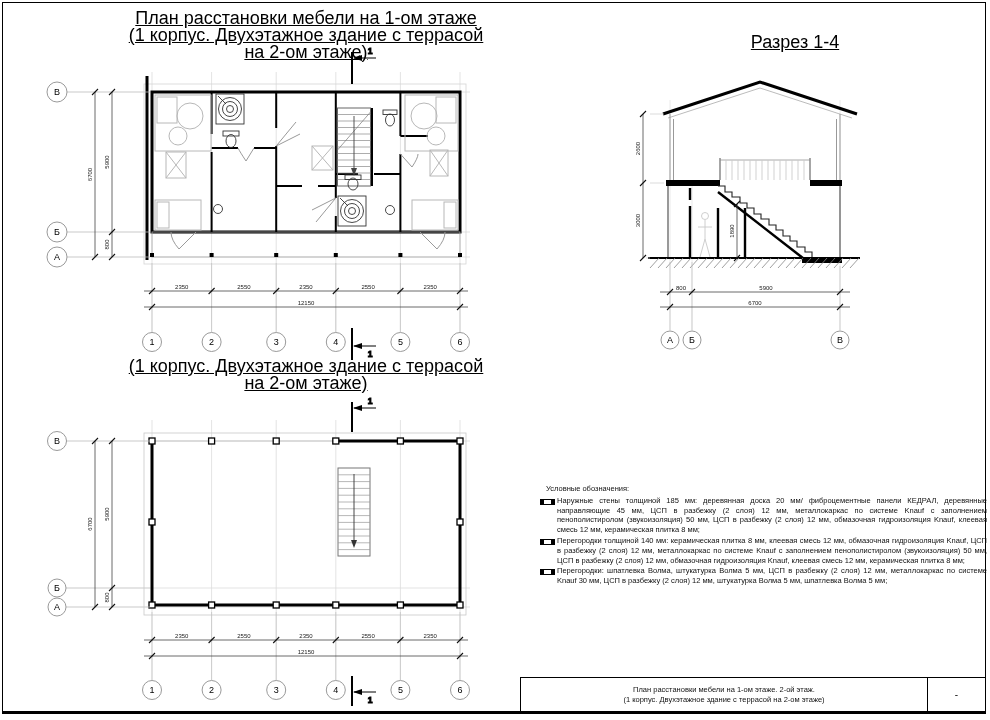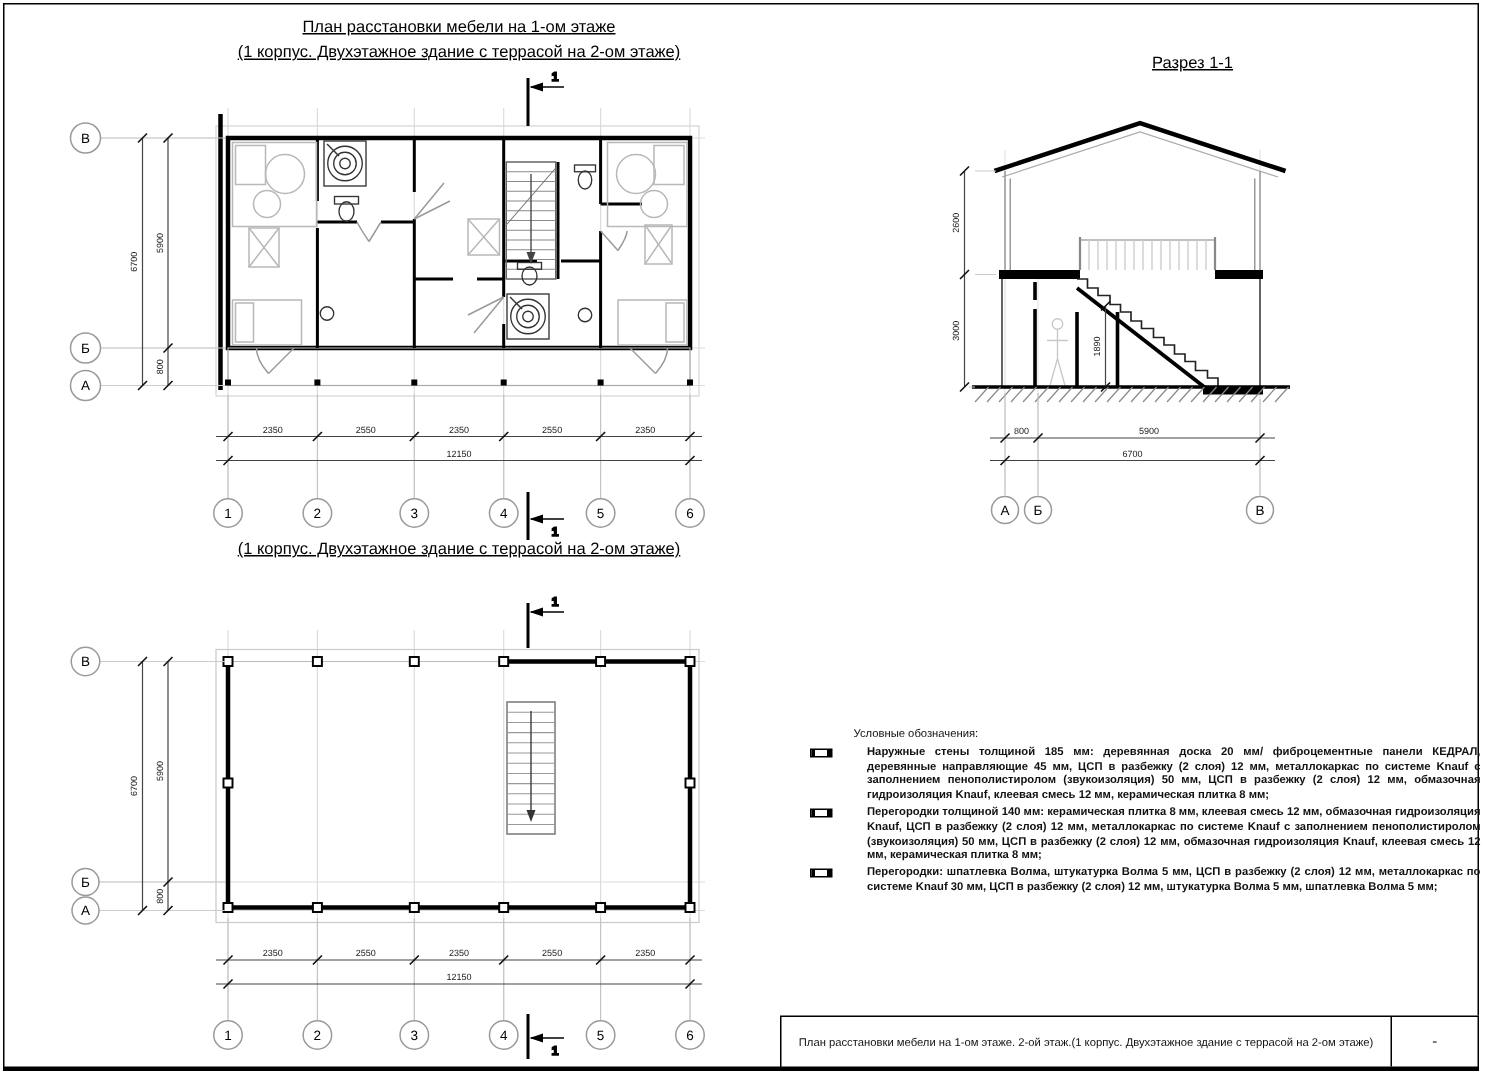--- a/index.html
+++ b/index.html
@@ -5,46 +5,46 @@
   html,body{margin:0;padding:0;}
   body{
     width:990px;height:720px;position:relative;background:#ffffff;
     font-family:"Liberation Sans", sans-serif;color:#111;overflow:hidden;
   }
   .frame{
     position:absolute;left:2px;top:2px;width:984px;height:712px;
     box-sizing:border-box;border:1.5px solid #000;border-bottom-width:3px;
   }
   .drawing-title{
-    position:absolute;text-align:center;font-size:11px;line-height:17px;color:#000;
+    position:absolute;text-align:center;font-size:18px;line-height:17px;color:#000;
   }
   .drawing-title .tline{text-decoration:underline;}
   #plan1-title{left:118px;top:10px;width:376px;}
   #plan2-title{left:118px;top:358px;width:376px;}
   #section-title{left:700px;top:34px;width:190px;}
   svg{position:absolute;left:0;top:0;}
   .dim{font-size:6px;fill:#1a1a1a;}
   .bub{font-size:9px;fill:#000;}
   .cut{font-size:8.5px;fill:#000;font-weight:bold;}
   .legend{
     position:absolute;left:540px;top:484px;width:447px;font-size:7.5px;line-height:9.8px;color:#111;
   }
-  .legend-heading{margin-left:29px;margin-bottom:2px;}
-  .legend-item{display:flex;gap:23px;margin-bottom:1px;font-weight:bold;}
+  .legend-heading{margin-left:6px;margin-bottom:2px;}
+  .legend-item{display:flex;gap:2px;margin-bottom:1px;}
   .legend-icon{
     flex:0 0 auto;width:13px;height:4px;margin-top:3px;border:1px solid #000;
     background:linear-gradient(to right,#000 2.5px,#fff 2.5px,#fff 10.5px,#000 10.5px);
   }
   .legend-text{flex:1;text-align:justify;}
   .titleblock{
     position:absolute;left:520px;top:677px;width:466px;height:35px;box-sizing:border-box;
     border:1px solid #000;display:flex;background:#fff;
   }
   .tb-main{
-    flex:1;border-right:1px solid #000;display:flex;flex-direction:row;
+    flex:1;border-right:1px solid #000;display:flex;flex-direction:column;
     align-items:center;justify-content:center;font-size:7.5px;line-height:10px;text-align:center;
   }
   .tb-sheet{width:57px;display:flex;align-items:center;justify-content:center;font-size:10px;}
 </style>
 </head>
 <body>
 
 <div class="frame"></div>
 
 <svg width="990" height="720" viewBox="0 0 990 720">
@@ -603,21 +603,21 @@
 </svg>
 
 <div class="drawing-title" id="plan1-title">
   <div class="tline">План расстановки мебели на 1-ом этаже</div>
   <div class="tline">(1 корпус. Двухэтажное здание с террасой на 2-ом этаже)</div>
 </div>
 <div class="drawing-title" id="plan2-title">
   <div class="tline">(1 корпус. Двухэтажное здание с террасой на 2-ом этаже)</div>
 </div>
 <div class="drawing-title" id="section-title">
-  <div class="tline">Разрез 1-1</div>
+  <div class="tline">Разрез 1-4</div>
 </div>
 
 <div class="legend">
   <div class="legend-heading">Условные обозначения:</div>
   <div class="legend-item">
     <span class="legend-icon"></span>
     <span class="legend-text">Наружные стены толщиной 185 мм: деревянная доска 20 мм/ фиброцементные панели КЕДРАЛ, деревянные направляющие 45 мм, ЦСП в разбежку (2 слоя) 12 мм, металлокаркас по системе Knauf с заполнением пенополистиролом (звукоизоляция) 50 мм,  ЦСП  в разбежку (2 слоя) 12 мм, обмазочная гидроизоляция Knauf, клеевая смесь 12 мм, керамическая плитка 8 мм;</span>
   </div>
   <div class="legend-item">
     <span class="legend-icon"></span>

